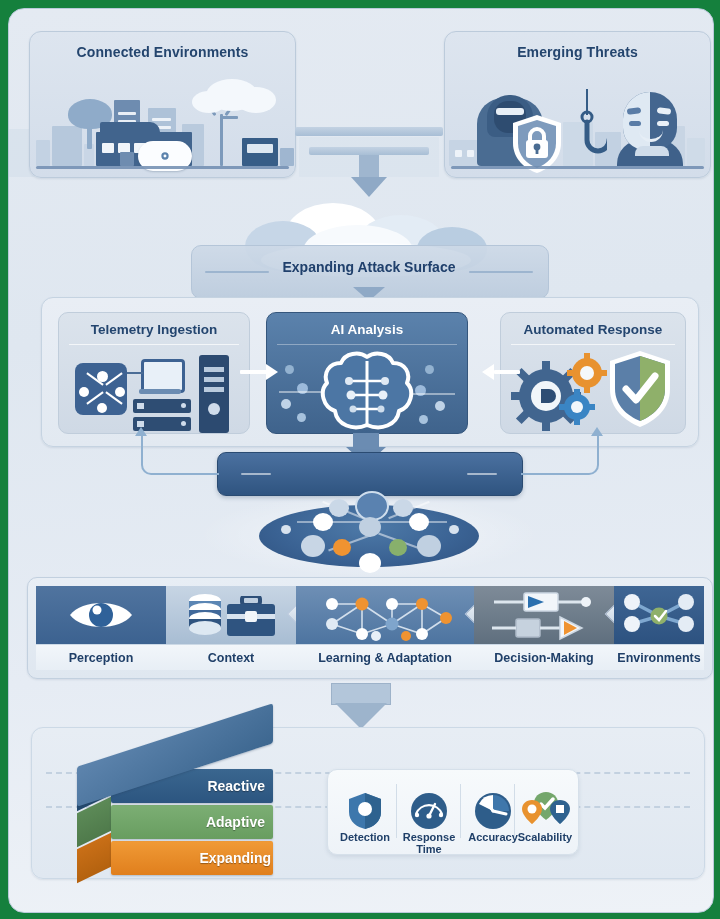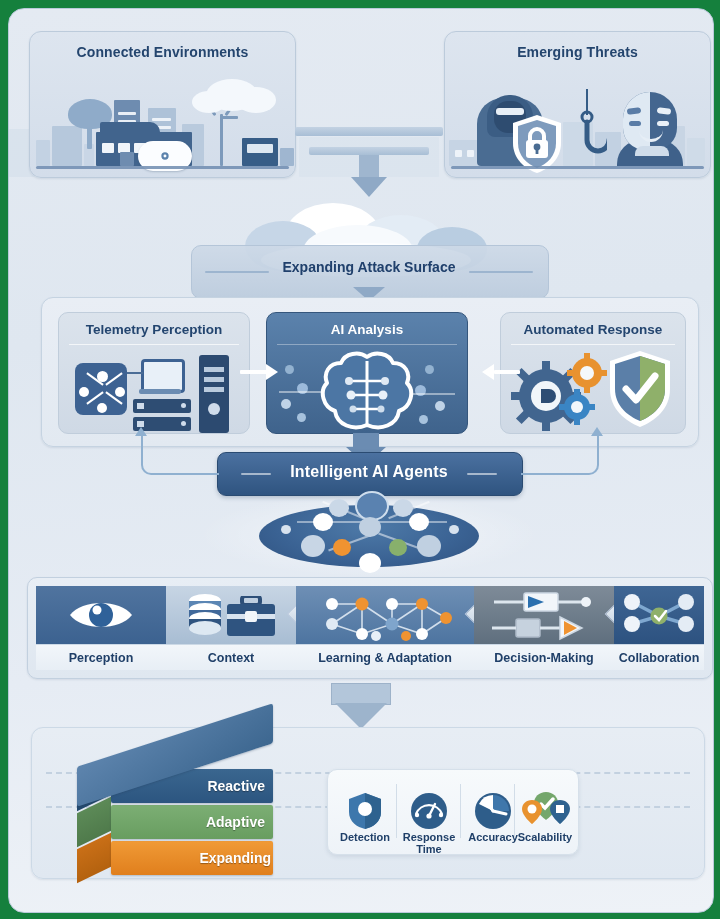--- a/index.html
+++ b/index.html
@@ -304,21 +304,21 @@
 
   <div id="attack-band"></div>
   <div class="band-rule" style="left:196px;width:64px;"></div>
   <div class="band-rule" style="left:460px;width:64px;"></div>
   <div id="attack-label">Expanding Attack Surface</div>
   <div class="arrow-down" style="left:344px;top:278px;border-left-width:16px;border-right-width:16px;border-top-width:14px;border-top-color:#8fa9c6;"></div>
 
   <div class="card" id="pipeline">
 
     <div class="pipe-box" id="box-telemetry">
-      <div class="pipe-title">Telemetry Perception</div>
+      <div class="pipe-title">Telemetry Ingestion</div>
       <div class="pipe-rule"></div>
       <div class="pipe-art">
 
         <div style="position:absolute;left:16px;top:16px;width:52px;height:52px;background:#3d6292;border-radius:8px;"></div>
         <div class="node" style="left:38px;top:24px;width:11px;height:11px;background:#ffffff;"></div>
         <div class="node" style="left:20px;top:40px;width:10px;height:10px;background:#ffffff;"></div>
         <div class="node" style="left:56px;top:40px;width:10px;height:10px;background:#ffffff;"></div>
         <div class="node" style="left:38px;top:56px;width:10px;height:10px;background:#ffffff;"></div>
         <div style="position:absolute;left:26px;top:31px;width:20px;height:2px;background:#ffffff;transform:rotate(36deg);"></div>
         <div style="position:absolute;left:45px;top:31px;width:20px;height:2px;background:#ffffff;transform:rotate(-36deg);"></div>
@@ -436,21 +436,20 @@
       <div class="wa-headL" style="left:440px;top:-8px;"></div>
     </div>
   </div>
 
   <div class="arrow-stem" style="left:344px;top:424px;width:26px;height:16px;background:#6b8cb2;"></div>
   <div class="arrow-down" style="left:337px;top:438px;border-left-width:20px;border-right-width:20px;border-top-width:18px;border-top-color:#6b8cb2;"></div>
 
   <div id="agent-banner"></div>
   <div class="banner-rule" style="left:232px;width:30px;"></div>
   <div class="banner-rule" style="left:458px;width:30px;"></div>
-  <div id="agent-label">Intelligent AI Agents</div>
 
   <div class="feedback" style="left:132px;top:424px;width:76px;height:40px;border-right:none;border-radius:0 0 0 10px;"></div>
   <div class="fb-head" style="left:126px;top:418px;"></div>
   <div class="feedback" style="left:512px;top:424px;width:76px;height:40px;border-left:none;border-radius:0 0 10px 0;"></div>
   <div class="fb-head" style="left:582px;top:418px;"></div>
 
   <div id="neural">
     <div id="neural-halo"></div>
     <div id="neural-ellipse"></div>
 
@@ -562,21 +561,21 @@
             <path d="M16 12 L43 26 L70 12 M16 34 L43 26 L70 34"></path>
           </g>
           <circle cx="16" cy="12" r="8" fill="#eef3f9"></circle>
           <circle cx="70" cy="12" r="8" fill="#e4ecf5"></circle>
           <circle cx="16" cy="34" r="8" fill="#eef3f9"></circle>
           <circle cx="70" cy="34" r="8" fill="#e4ecf5"></circle>
           <circle cx="43" cy="26" r="8.5" fill="#8fb06a"></circle>
           <path d="M39 26 l4 4 l7 -9" stroke="#ffffff" stroke-width="2.5" fill="none" stroke-linecap="round"></path>
         </svg>
       </div>
-      <div class="cap-label">Collaboration</div>
+      <div class="cap-label">Environments</div>
     </div>
   </div>
 
   <div class="arrow-stem" style="left:322px;top:674px;width:60px;height:22px;background:#b3c6da;border:1px solid #9db2c9;box-sizing:border-box;"></div>
   <div class="arrow-down" style="left:326px;top:694px;border-left-width:26px;border-right-width:26px;border-top-width:26px;border-top-color:#9db4cc;"></div>
 
   <div class="card" id="outcome">
     <div class="dash" style="left:14px;top:44px;width:644px;"></div>
     <div class="dash" style="left:14px;top:78px;width:644px;"></div>
   </div>

